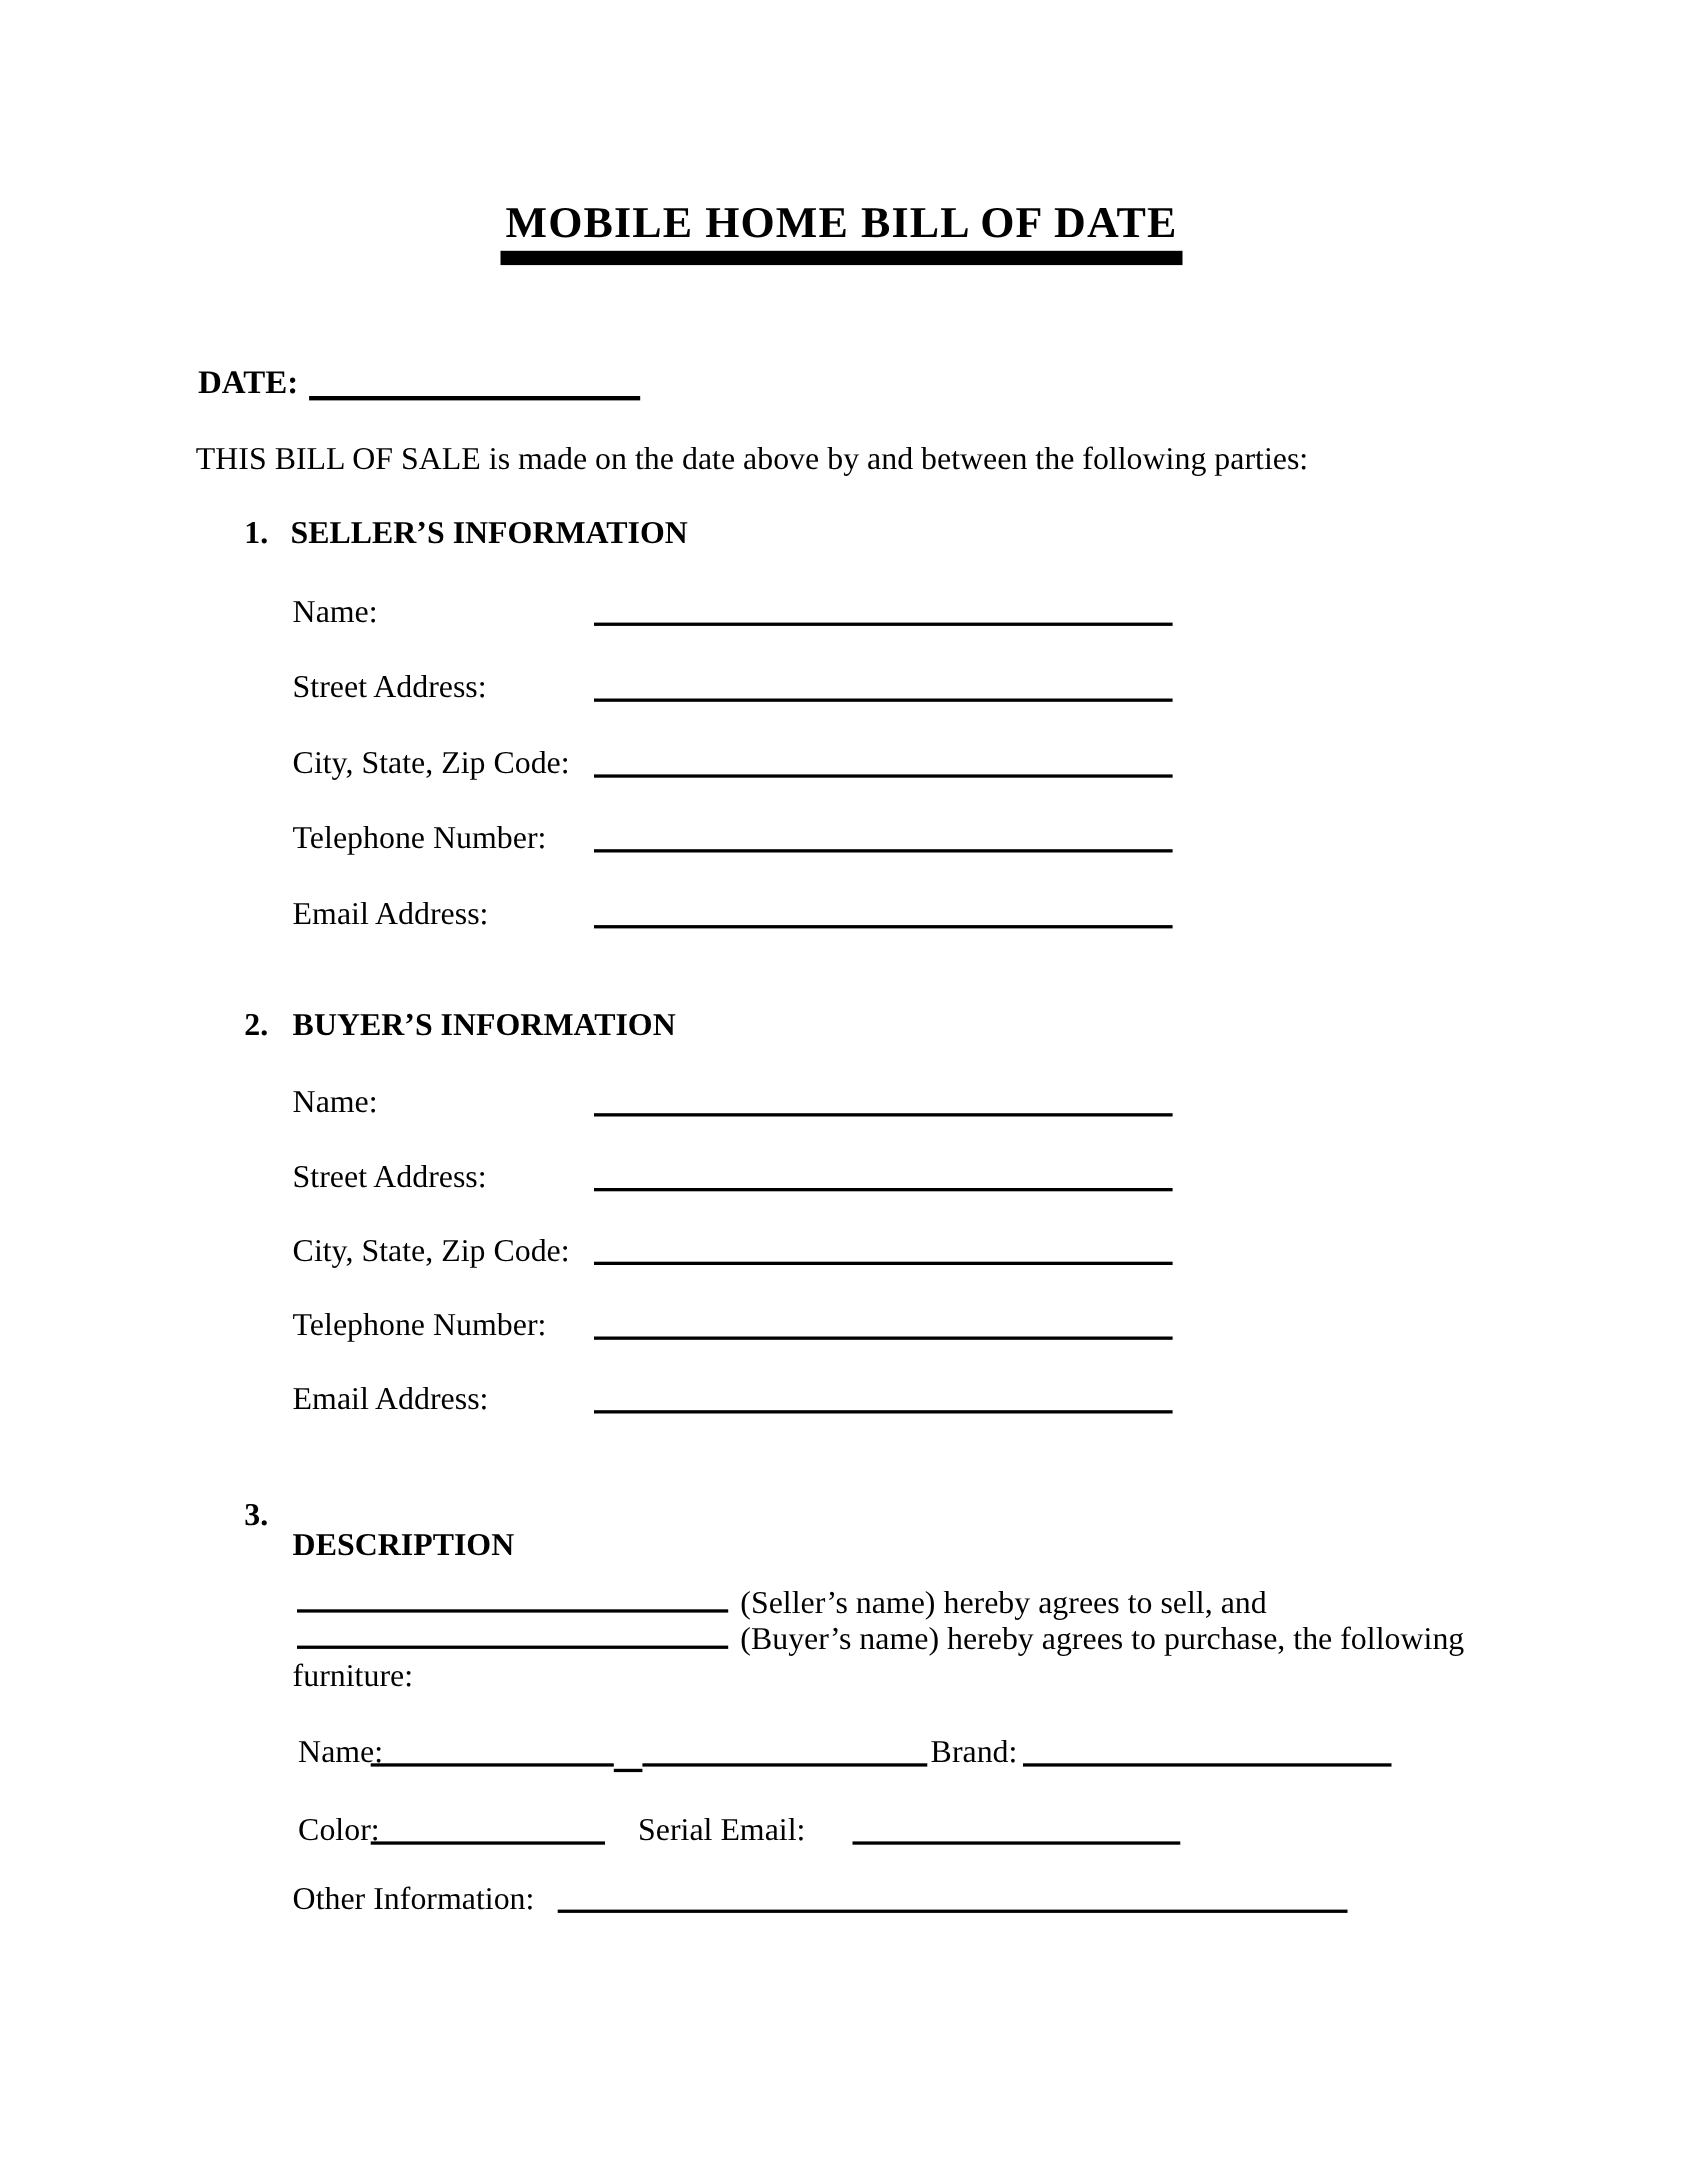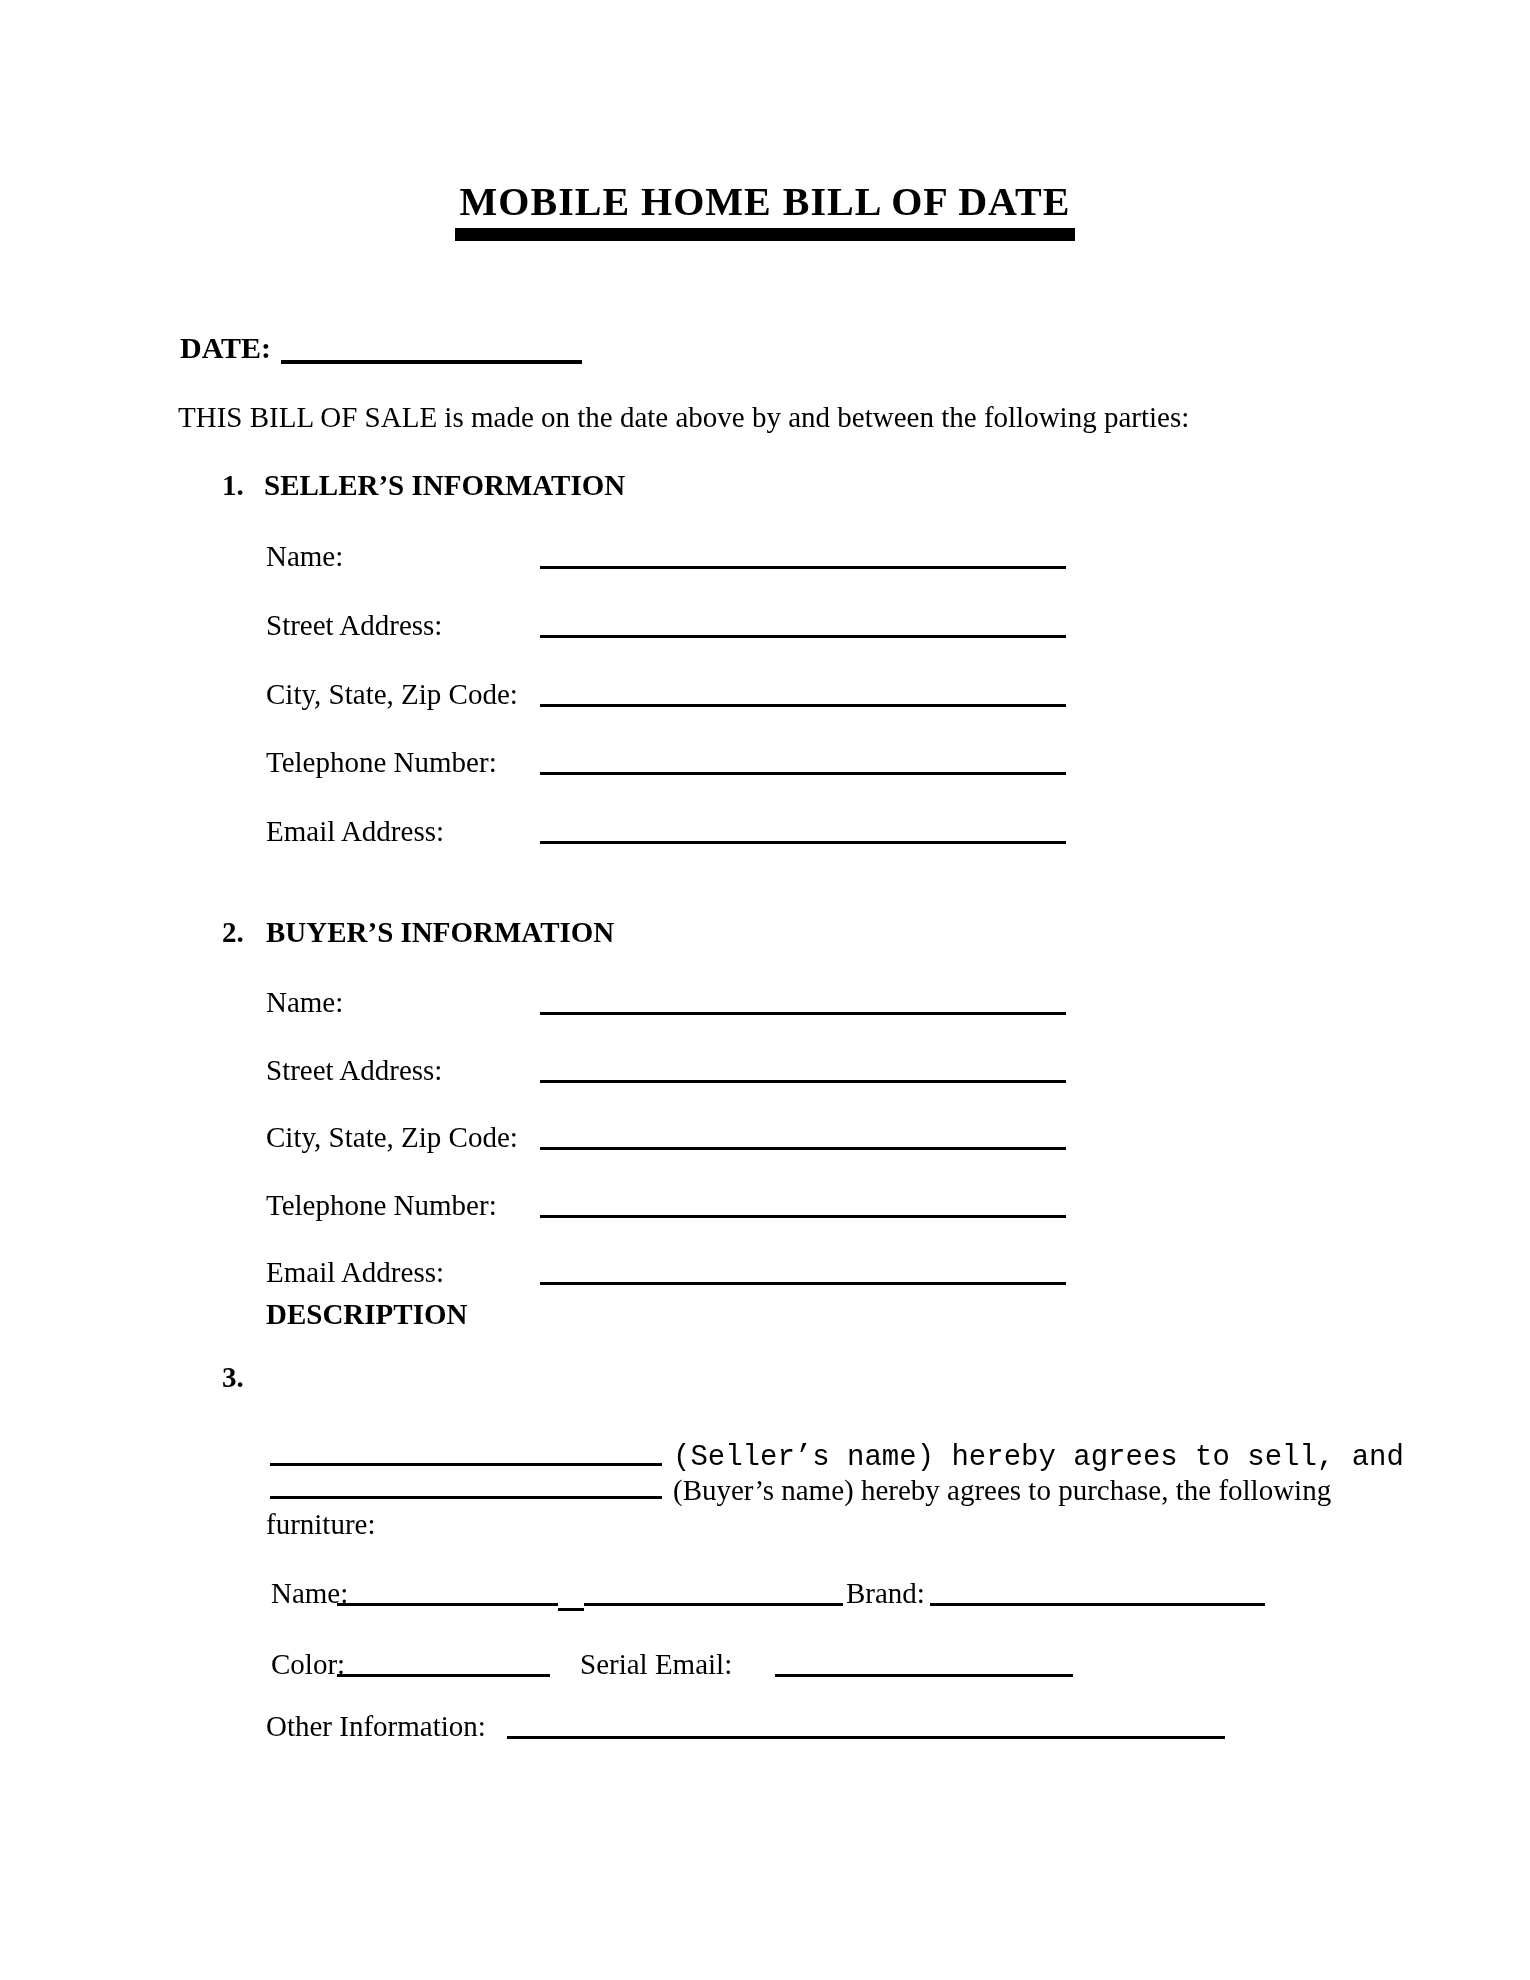--- a/index.html
+++ b/index.html
@@ -88,24 +88,24 @@
 
     <span class="abs body-text" style="left:266px; top:1189px;">Telephone Number:</span>
     <span class="fill-line" style="left:540px; top:1215px; width:526px;"></span>
 
     <span class="abs body-text" style="left:266px; top:1256px;">Email Address:</span>
     <span class="fill-line" style="left:540px; top:1282px; width:526px;"></span>
   </section>
 
   <section>
     <span class="abs heading-num" style="left:222px; top:1361px;">3.</span>
-    <span class="abs heading-text" style="left:266px; top:1298px;text-align:center;">DESCRIPTION</span>
+    <span class="abs heading-text" style="left:266px; top:1389px;text-align:center;">DESCRIPTION</span>
 
     <span class="fill-line" style="left:270px; top:1463px; width:392px;"></span>
-    <span class="abs body-text" style="left:673px; top:1441px;font-family:Liberation Mono, monospace;">(Seller’s name) hereby agrees to sell, and</span>
+    <span class="abs body-text" style="left:673px; top:1441px;">(Seller’s name) hereby agrees to sell, and</span>
 
     <span class="fill-line" style="left:270px; top:1496px; width:392px;"></span>
     <span class="abs body-text" style="left:673px; top:1474px;">(Buyer’s name) hereby agrees to purchase, the following</span>
 
     <span class="abs body-text" style="left:266px; top:1508px;">furniture:</span>
 
     <span class="abs body-text" style="left:271px; top:1577px;">Name:</span>
     <span class="fill-line" style="left:337px; top:1603px; width:221px;"></span>
     <span class="fill-line" style="left:558px; top:1608px; width:26px;"></span>
     <span class="fill-line" style="left:584px; top:1603px; width:259px;"></span>

